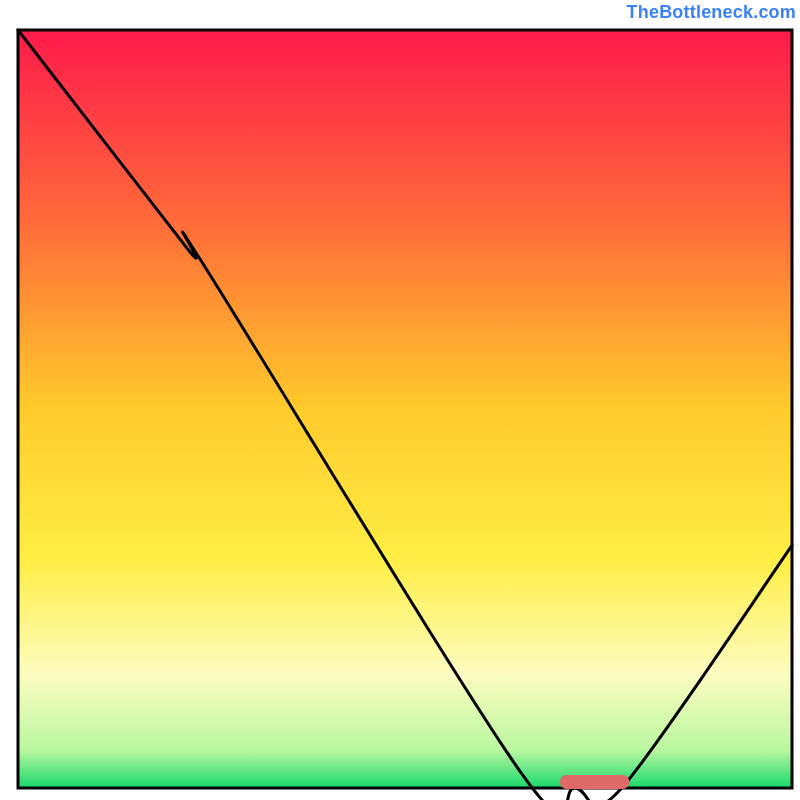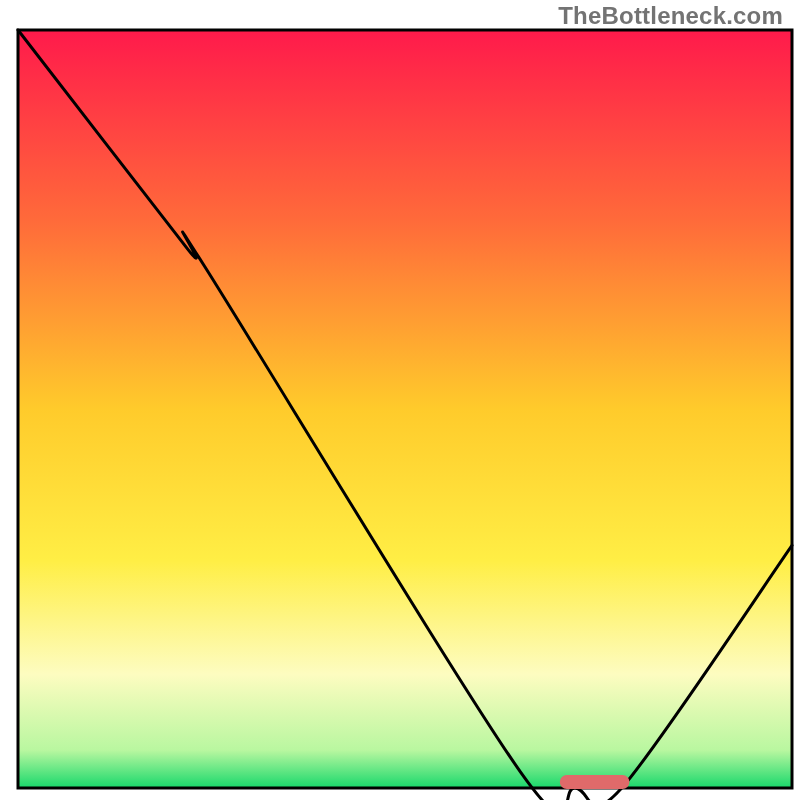--- a/index.html
+++ b/index.html
@@ -12,24 +12,24 @@
     font-family: Arial, Helvetica, sans-serif;
   }
   .stage {
     position: relative;
     width: 800px;
     height: 800px;
   }
   .watermark {
     position: absolute;
     top: 2px;
-    right: 17px;
-    font-size: 24px;
+    right: 4px;
+    font-size: 18px;
     font-weight: 600;
-    color: #737373;
+    color: #3b82f6;
     letter-spacing: 0.2px;
   }
   svg {
     position: absolute;
     top: 0;
     left: 0;
   }
 </style>
 </head>
 <body>

